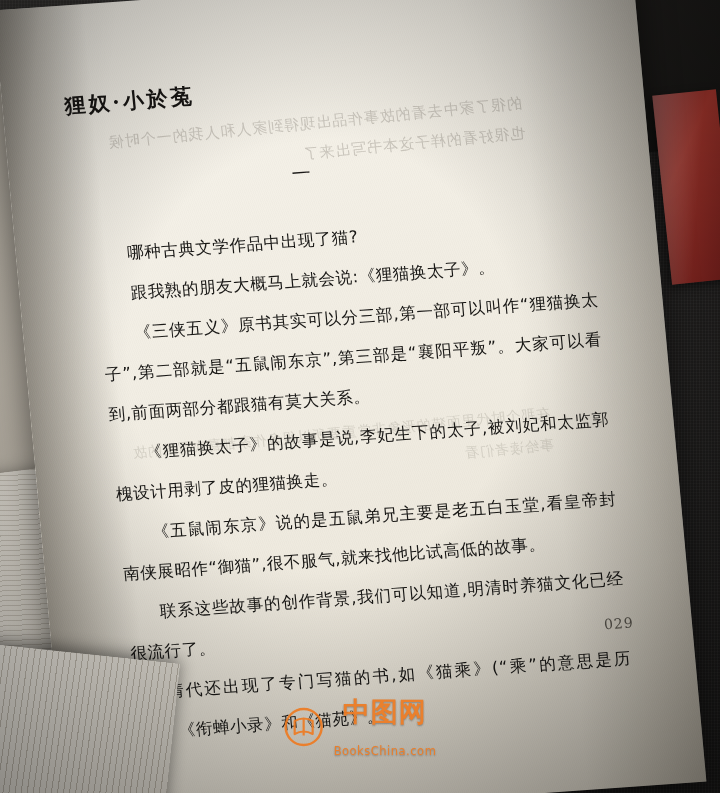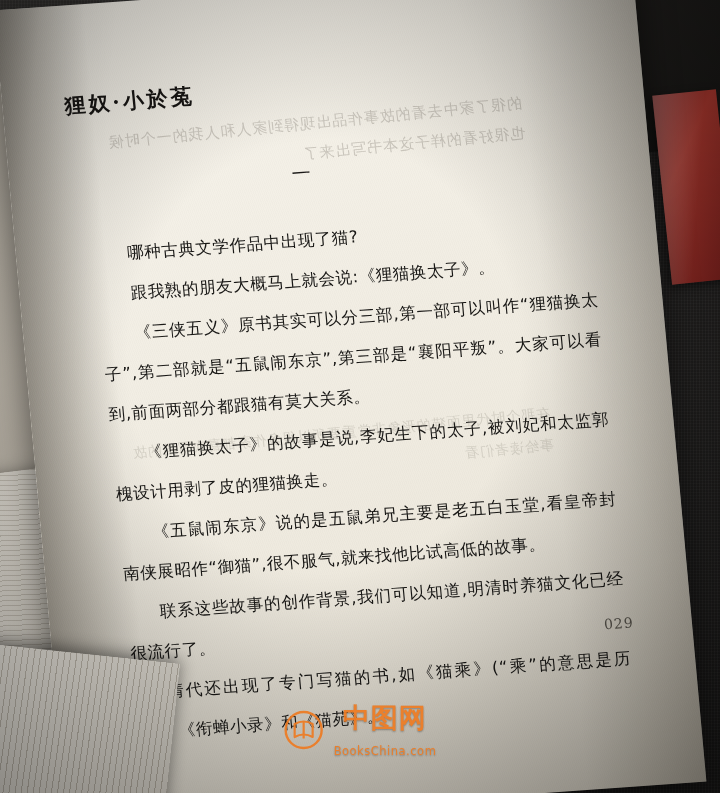--- a/index.html
+++ b/index.html
@@ -244,21 +244,21 @@
     color: #ee7b22;
     letter-spacing: 1px;
     text-shadow: 0 1px 2px rgba(0,0,0,0.35);
     padding-left: 9px;
   }
   .watermark .wm-en {
     font-family: "DejaVu Sans", sans-serif;
     font-size: 11.5px;
     color: #ee7b22;
     letter-spacing: 0.5px;
-    margin-top: 13px;
+    margin-top: 19px;
     text-shadow: 0 1px 2px rgba(0,0,0,0.35);
   }
 </style>
 </head>
 <body>
 
 <div id="scene">
 
   <div class="bg-cloth"></div>
 

